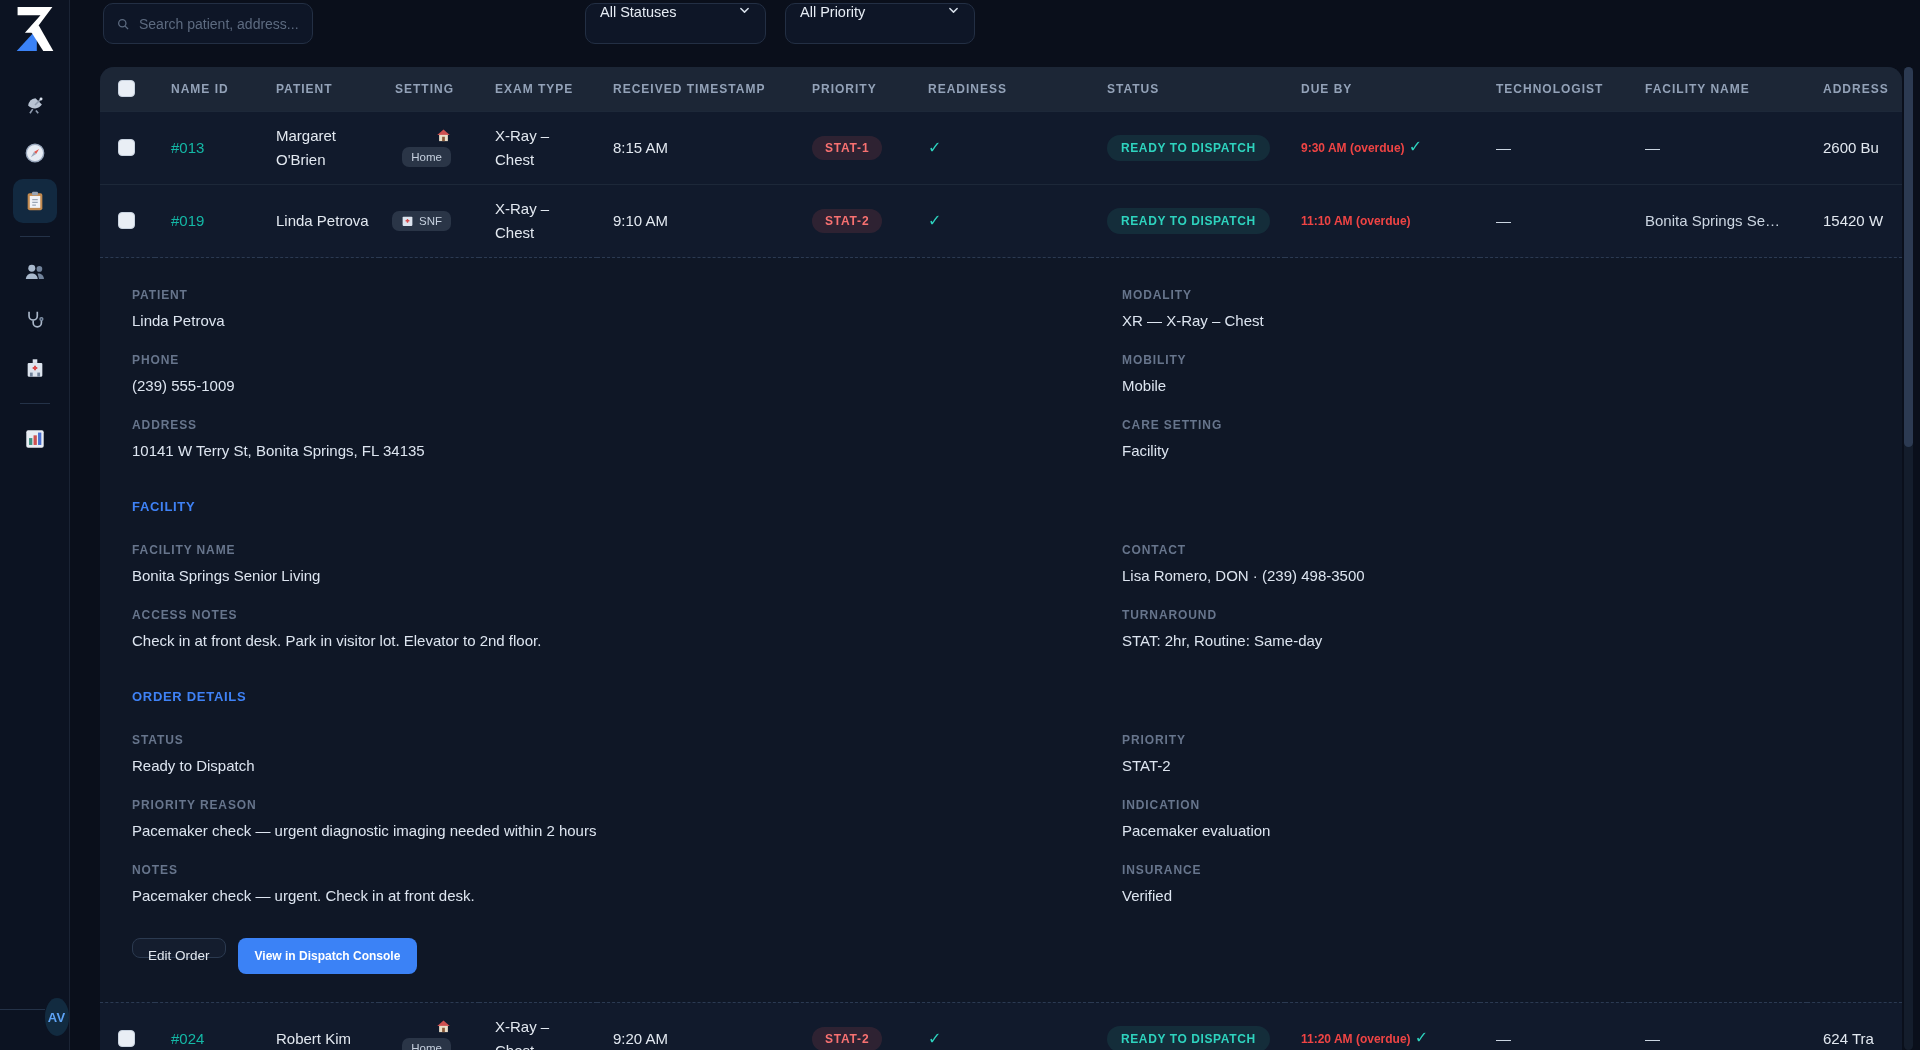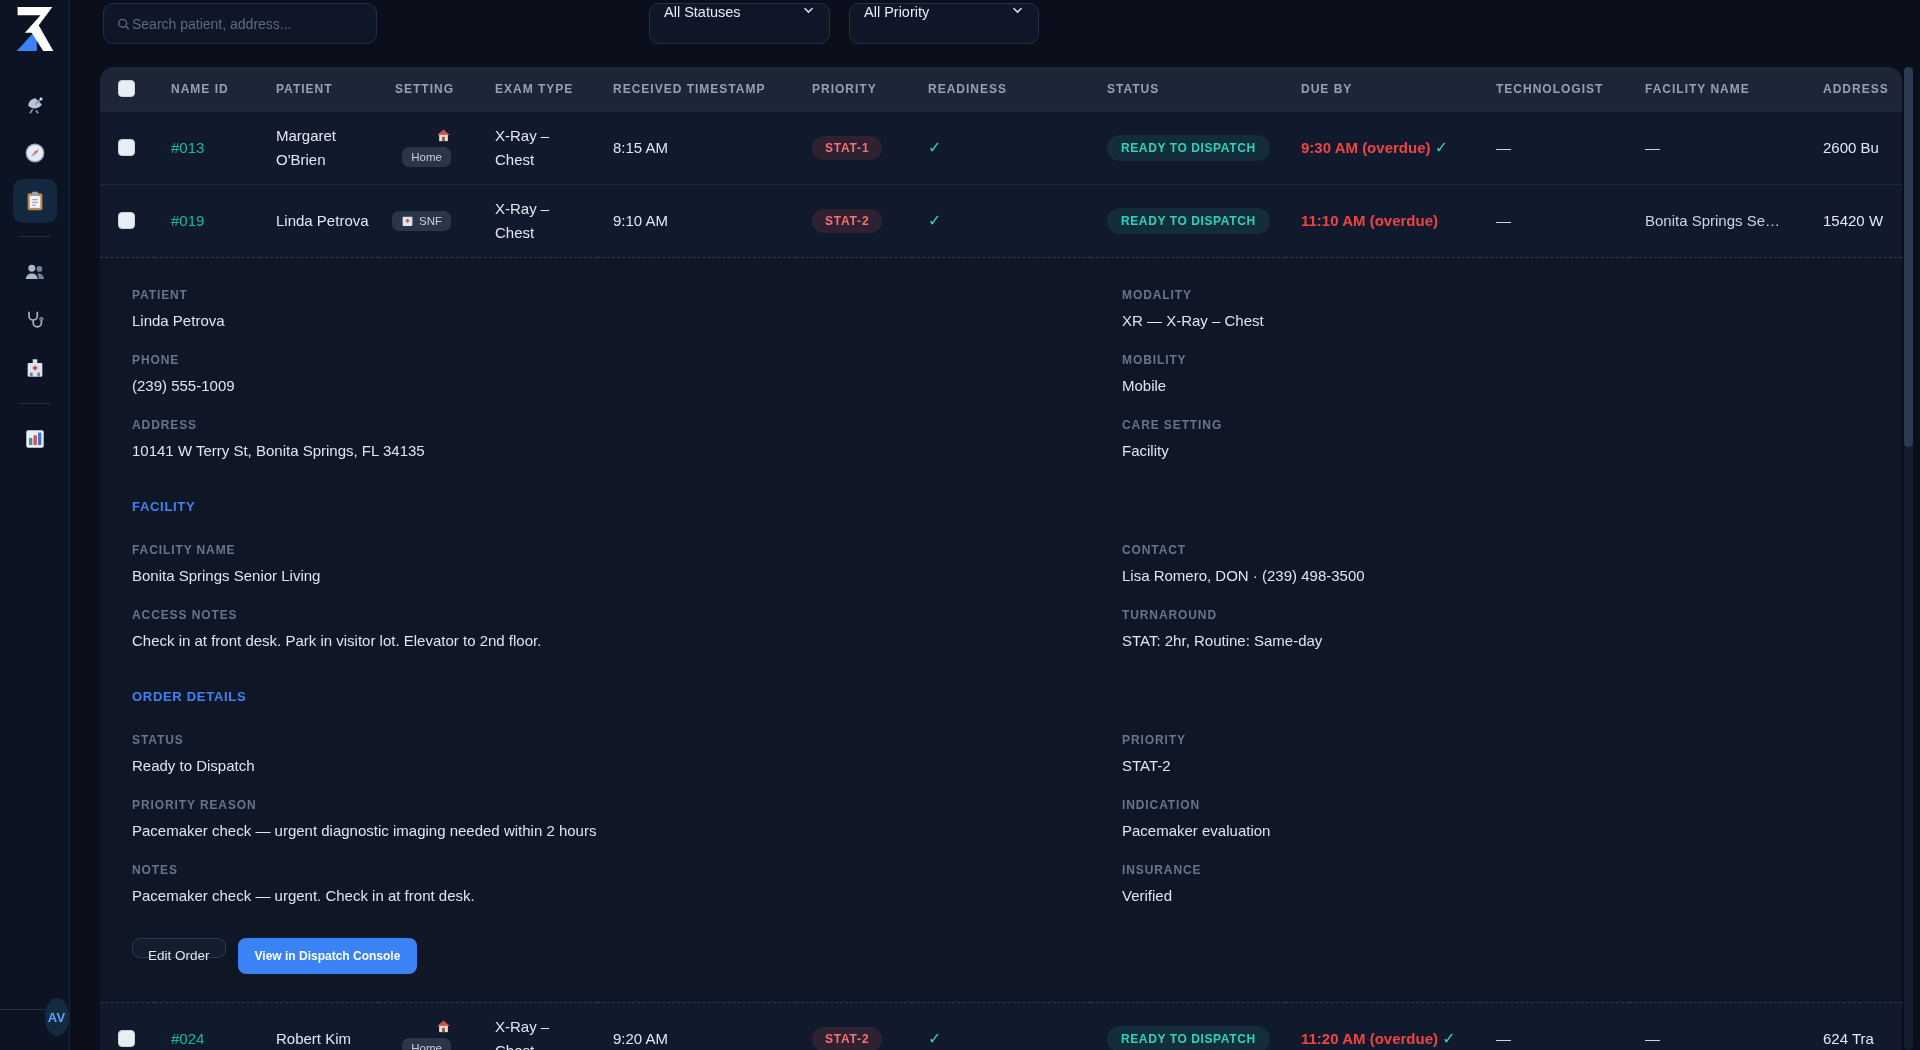--- a/index.html
+++ b/index.html
@@ -18,22 +18,22 @@
   .divider { width:30px; height:1px; background:#243248; margin:9px 0 13px; }
   .sidebar-bottom { margin-top:auto; width:100%; display:flex; flex-direction:row; align-items:center; padding-bottom:14px; }
   .sidebar-bottom .divider { width:100%; margin:0 0 16px; }
   .avatar { width:38px; height:38px; border-radius:50%; background:#122b40; color:#5ea3f5;
             font-weight:bold; font-size:13px; display:flex; align-items:center; justify-content:center;
             letter-spacing:.5px; cursor:pointer; }
 
   
   .main { flex:1; position:relative; }
   .topbar { height:67px; display:flex; align-items:flex-start; padding-top:3px; }
-  .searchbox { margin-left:33px; width:274px; height:41px; background:#0e1627; border:1px solid #232f44;
-               border-radius:10px; display:flex; align-items:center; padding:0 12px; gap:1px; }
+  .searchbox { margin-left:33px; width:210px; height:41px; background:#0e1627; border:1px solid #232f44;
+               border-radius:10px; display:flex; align-items:center; padding:0 12px; gap:9px; }
   .searchbox input { background:transparent; border:none; outline:none; color:#dbe4f0; font-size:14px;
                      width:100%; font-family:inherit; }
   .searchbox input::placeholder { color:#5d6b80; }
   .dropdown { height:41px; background:#0e1627; border:1px solid #232f44; border-radius:10px;
               display:flex; align-items:flex-start; justify-content:space-between; padding:0 14px;
               color:#e6ecf4; font-size:14.5px; cursor:pointer; }
   .dd1 { margin-left:272px; width:181px; }
   .dd2 { margin-left:19px; width:190px; }
 
   
@@ -54,21 +54,21 @@
   .nowrap { white-space:nowrap; }
   .setting-stack { display:flex; flex-direction:column; align-items:flex-end; gap:4px; width:56px; }
   .pill { background:#2a3547; color:#c6d0de; font-size:11.5px; line-height:14px; padding:3px 9px;
           border-radius:7px; display:inline-flex; align-items:center; gap:5px; white-space:nowrap; }
   .stat-badge { display:inline-block; background:rgba(244,93,93,.13); color:#f87171; font-weight:bold;
                 font-size:12px; letter-spacing:.8px; padding:5px 13px; border-radius:999px; line-height:14px; }
   .status-badge { display:inline-block; background:rgba(45,212,191,.1); color:#2ed3be; font-weight:bold;
                   font-size:12px; letter-spacing:.6px; padding:6px 14px; border-radius:999px;
                   line-height:14px; white-space:nowrap; }
   .check { color:#2dd4bf; font-size:16px; }
-  .due-text { color:#ef4444; font-weight:bold; font-size:15px; }
+  .due-text { color:#ef4444; font-weight:bold; font-size:12px; }
 
   
   td.detail-cell { background:#0f1726; padding:30px 32px 28px 32px; height:auto; line-height:normal; }
   .section-grid { display:grid; grid-template-columns:990px 1fr; }
   .fgroup { margin-bottom:22px; }
   .flabel { font-size:12px; font-weight:bold; color:#67758c; letter-spacing:.9px; margin-bottom:8px; line-height:15px; }
   .fvalue { font-size:15px; color:#dde5f0; line-height:20px; }
   .sec-title { color:#3f82f6; font-weight:bold; font-size:13px; letter-spacing:.7px; margin:16px 0 28px; line-height:16px; }
   .btn-row { display:flex; gap:12px; margin-top:10px; }
   .btn-secondary { background:#141d2e; border:1px solid #2b3a50; color:#e2e8f0; font-size:13.5px;

